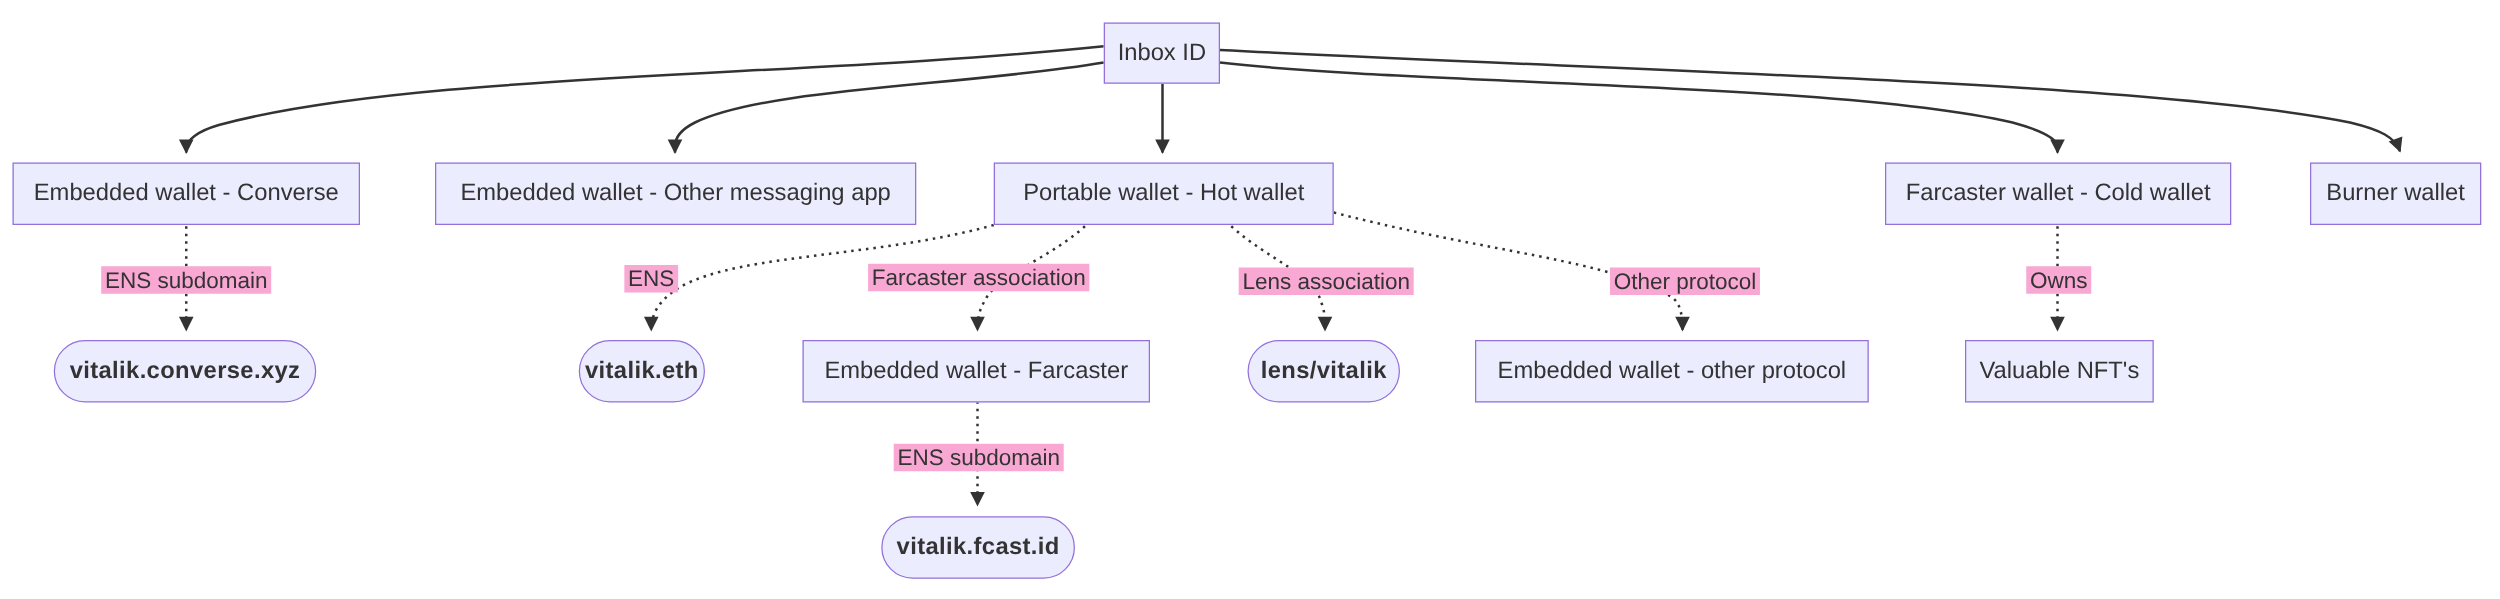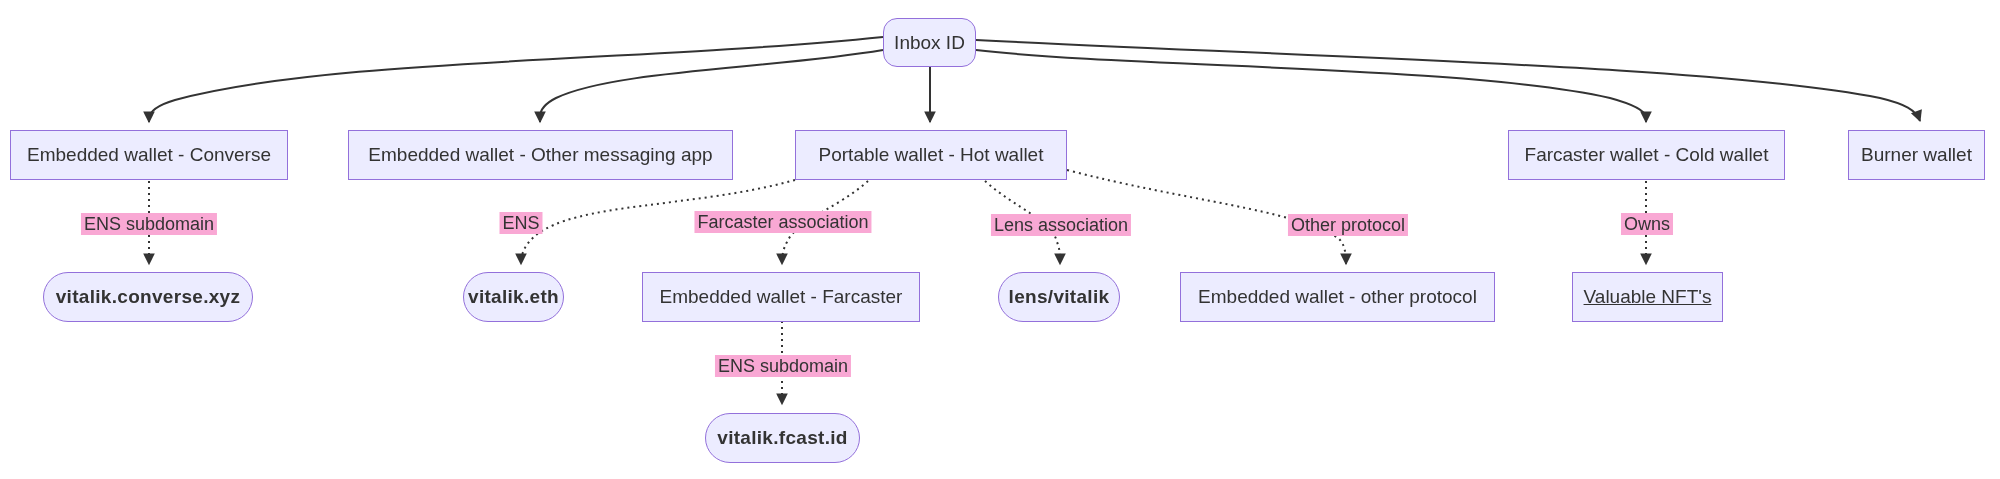--- a/index.html
+++ b/index.html
@@ -44,32 +44,32 @@
     transform: translateX(-50%);
     background: #f9a8d4;
     color: #333333;
     font-size: 18px;
     line-height: 22px;
     padding: 0 3px;
     white-space: nowrap;
     z-index: 3;
   }
   
-  #n-inbox            { left: 883px;  top: 18px;  width: 93px;  height: 49px; border-radius: 14px; }
+  #n-inbox            { left: 883px;  top: 18px;  width: 93px;  height: 49px; }
   #n-converse         { left: 10px;   top: 130px; width: 278px; height: 50px; }
   #n-other-messaging  { left: 348px;  top: 130px; width: 385px; height: 50px; }
   #n-hot              { left: 795px;  top: 130px; width: 272px; height: 50px; }
   #n-cold             { left: 1508px; top: 130px; width: 277px; height: 50px; }
   #n-burner           { left: 1848px; top: 130px; width: 137px; height: 50px; }
   #n-converse-xyz     { left: 43px;   top: 272px; width: 210px; height: 50px; }
   #n-vitalik-eth      { left: 463px;  top: 272px; width: 101px; height: 50px; }
   #n-farcaster        { left: 642px;  top: 272px; width: 278px; height: 50px; }
   #n-lens             { left: 998px;  top: 272px; width: 122px; height: 50px; }
   #n-other-protocol   { left: 1180px; top: 272px; width: 315px; height: 50px; }
-  #n-nfts             { left: 1572px; top: 272px; width: 151px; height: 50px; text-decoration: underline; }
+  #n-nfts             { left: 1572px; top: 272px; width: 151px; height: 50px; }
   #n-fcast            { left: 705px;  top: 413px; width: 155px; height: 50px; }
   
   #el-ens-subdomain-1 { left: 149px;  top: 213px; }
   #el-ens             { left: 521px;  top: 212px; }
   #el-farcaster-assoc { left: 783px;  top: 211px; text-align: right; }
   #el-lens-assoc      { left: 1061px; top: 214px; }
   #el-other-protocol  { left: 1348px; top: 214px; }
   #el-owns            { left: 1647px; top: 213px; }
   #el-ens-subdomain-2 { left: 783px;  top: 355px; }
 </style>

